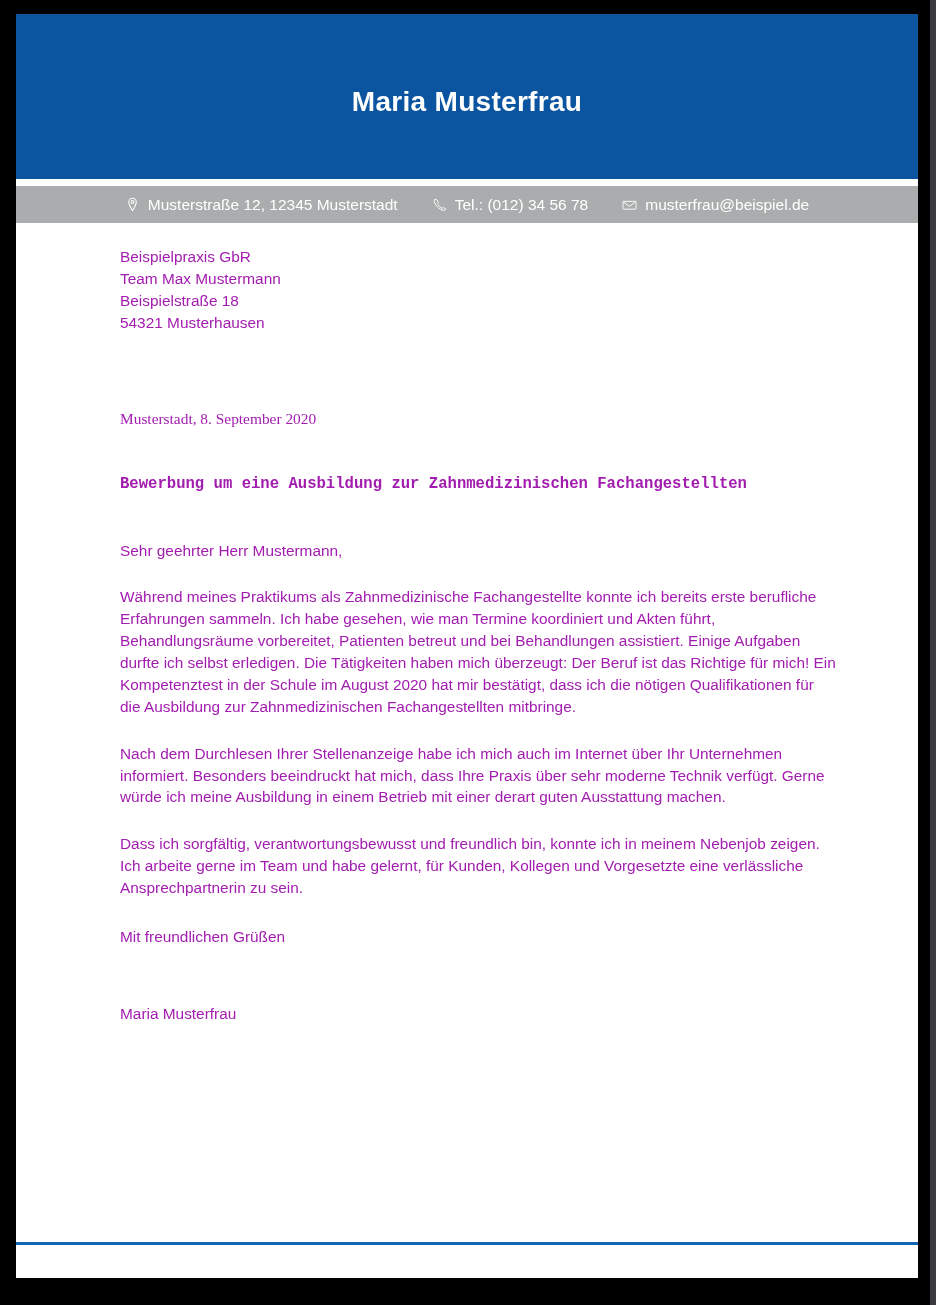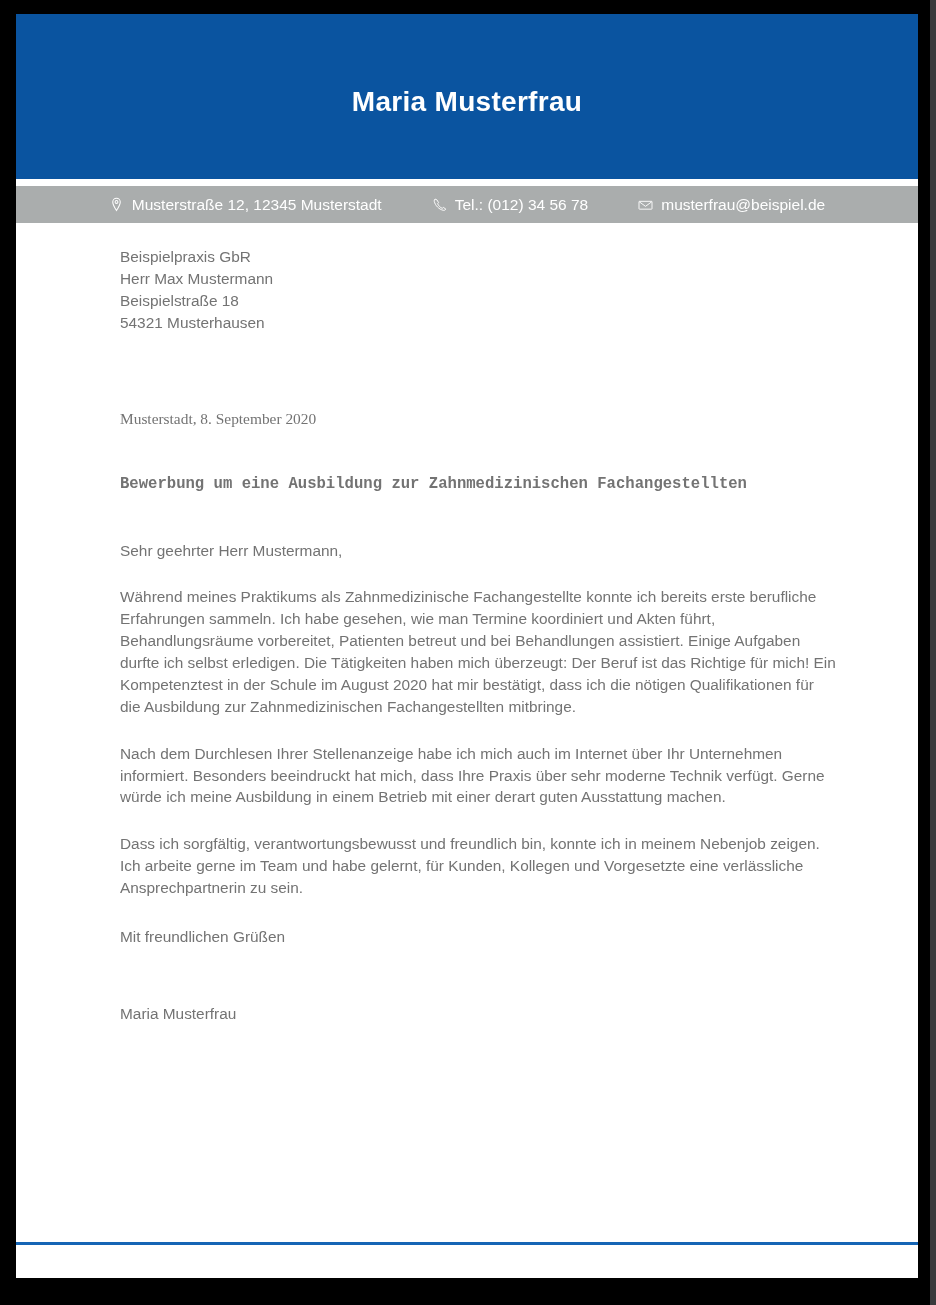--- a/index.html
+++ b/index.html
@@ -66,21 +66,21 @@
     position: absolute;
     left: 0;
     top: 172px;
     width: 902px;
     height: 37px;
     background: #aaadad;
     color: #ffffff;
     display: flex;
     align-items: center;
     justify-content: center;
-    gap: 50px;
+    gap: 34px;
     font-size: 15.5px;
   }
   .contact-item {
     display: flex;
     align-items: center;
     gap: 8px;
     white-space: nowrap;
   }
   .contact-icon {
     display: inline-flex;
@@ -91,21 +91,21 @@
     flex: none;
   }
   .contact-icon svg { display: block; }
 
   
   .body-area {
     position: absolute;
     left: 104px;
     top: 232px;
     width: 718px;
-    color: #737373;
+    color: #a21caf;
     font-size: 15.4px;
     line-height: 1.42;
   }
   .recipient-line { white-space: pre; }
   .date-line {
     margin-top: 74px;
     font-family: Liberation Serif, serif;
   }
   .subject {
     font-weight: bold;
@@ -170,21 +170,21 @@
         </span>
         <span>musterfrau@beispiel.de</span>
       </div>
 
     </div>
 
     <div class="body-area">
 
       <div>
         <div class="recipient-line">Beispielpraxis GbR</div>
-        <div class="recipient-line">Herr Max Mustermann</div>
+        <div class="recipient-line">Team Max Mustermann</div>
         <div class="recipient-line">Beispielstraße 18</div>
         <div class="recipient-line">54321 Musterhausen</div>
       </div>
 
       <div class="date-line">Musterstadt, 8. September 2020</div>
 
       <div class="subject">Bewerbung um eine Ausbildung zur Zahnmedizinischen Fachangestellten</div>
 
       <div class="salutation">Sehr geehrter Herr Mustermann,</div>
 

